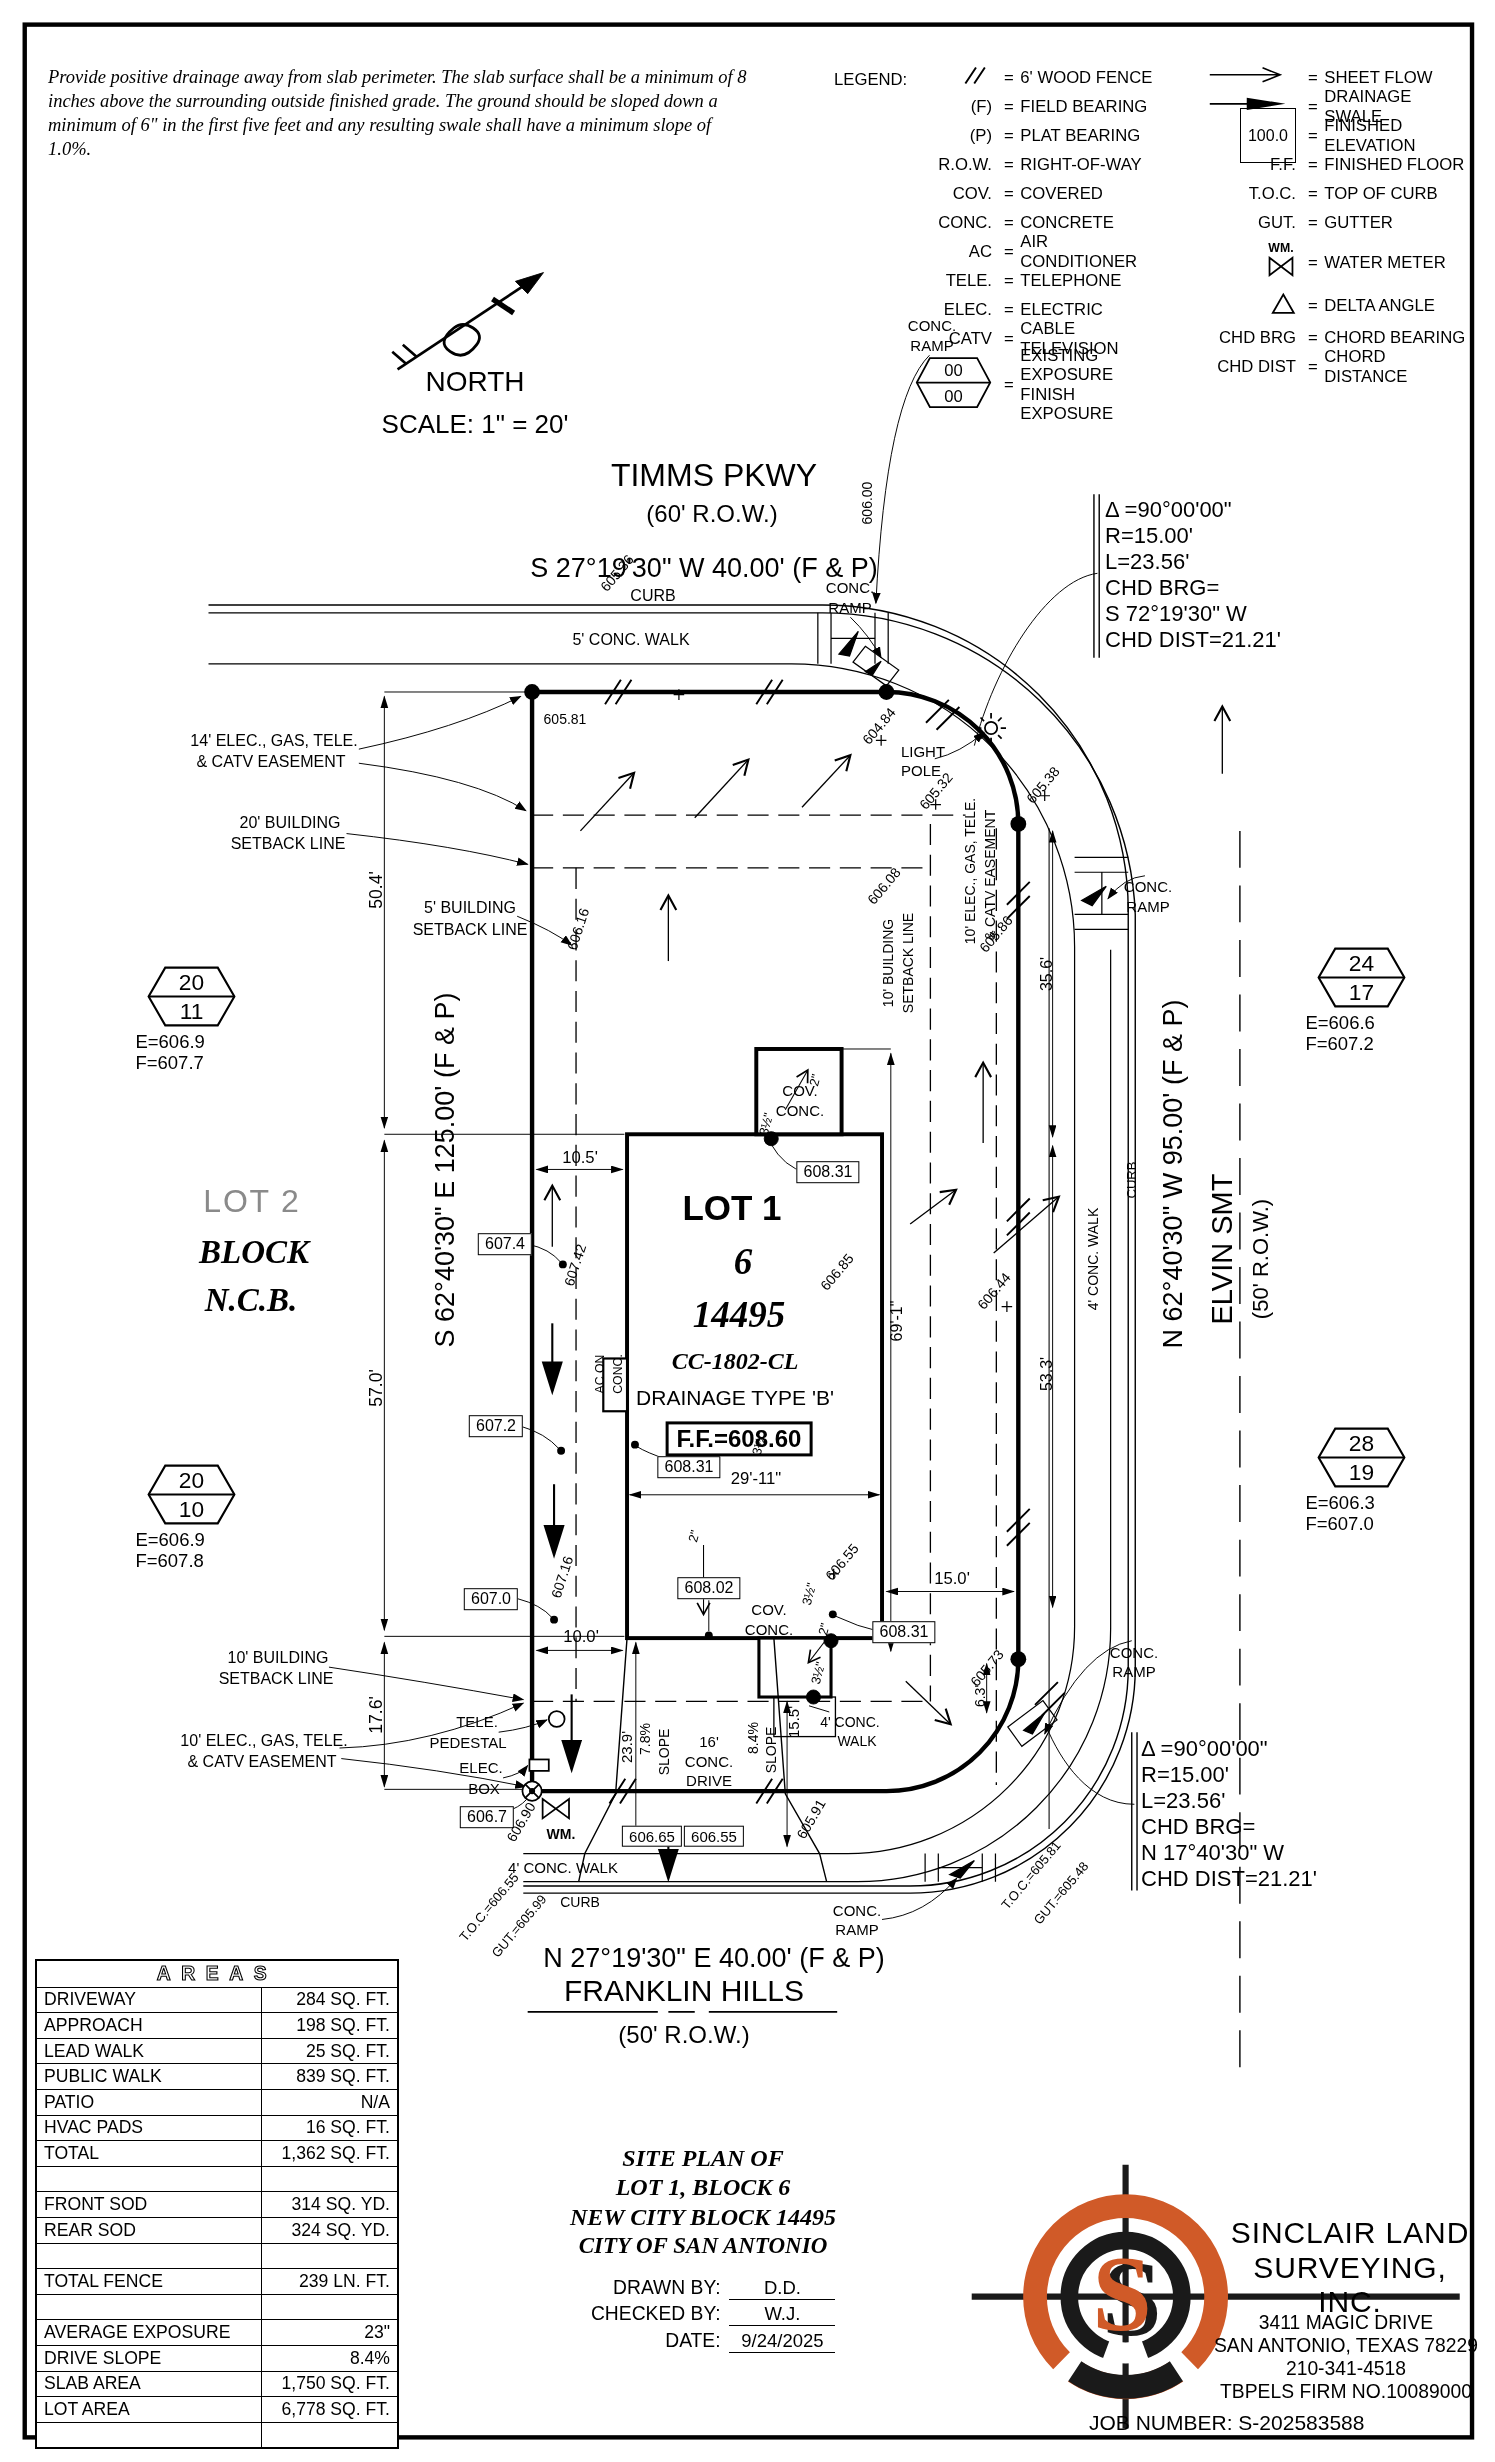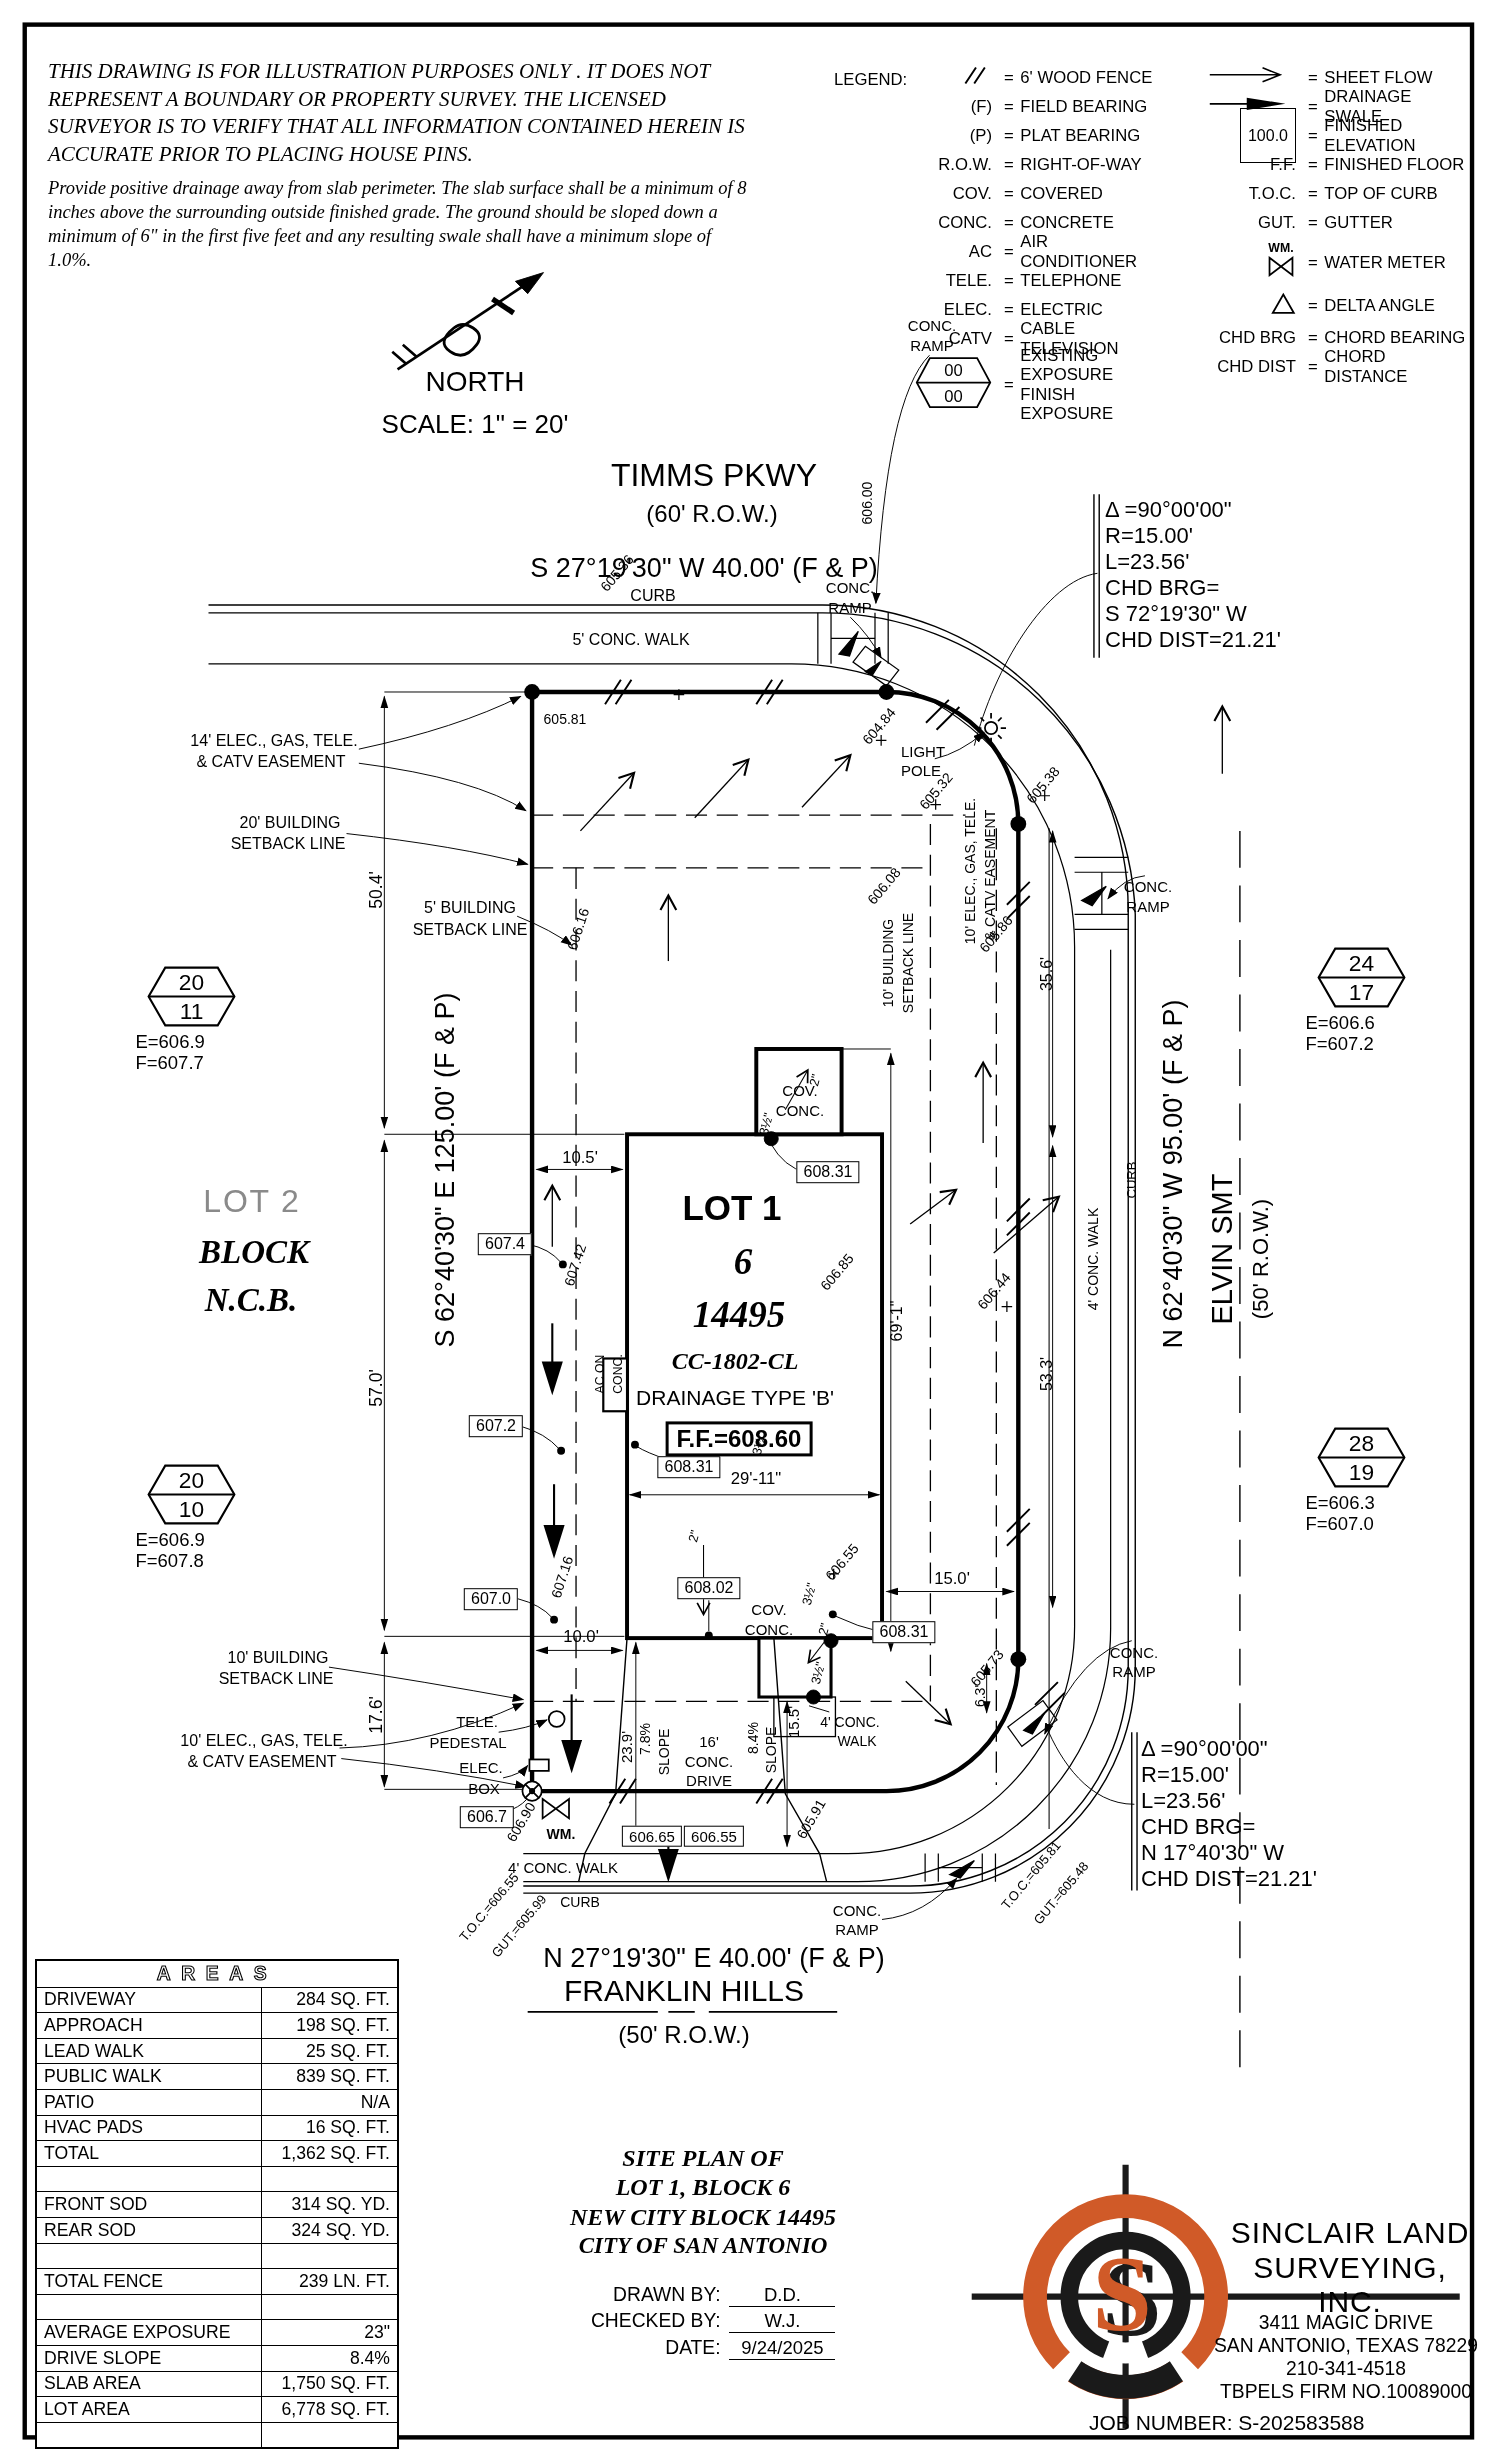--- a/index.html
+++ b/index.html
@@ -27,21 +27,21 @@
   .hexmark{position:absolute;}
   .hexmark .ef{font-size:18.5px;line-height:21px;}
   #areas{position:absolute;left:35px;top:1959px;width:364px;border:2.2px solid #000;
          border-collapse:collapse;background:#fff;}
   #areas td{border:1.3px solid #000;font-size:17.6px;padding:1.8px 7px;height:21px;}
   #areas .ttl{text-align:center;font-weight:bold;font-size:19.3px;letter-spacing:10.6px;
               color:#fff;-webkit-text-stroke:1.1px #000;}
   #areas td.v{text-align:right;width:121px;}
   #titleblock{position:absolute;left:413px;top:2144px;width:580px;text-align:center;}
   #titleblock .tl{font-family:"Liberation Serif",serif;font-style:italic;font-weight:bold;line-height:1.22;}
-  #signoff{margin-top:24px;}
+  #signoff{margin-top:17px;}
   #signoff .row{display:flex;justify-content:center;font-size:19.3px;margin-top:3.5px;}
   #signoff .sl{width:150px;text-align:right;padding-right:8.8px;}
   #signoff .sv{min-width:106px;text-align:center;border-bottom:1.8px solid #000;font-size:18.5px;}
   #firm{position:absolute;left:1227px;top:2216px;width:246px;text-align:center;}
   #firm .n{font-size:30px;line-height:1.15;letter-spacing:0.9px;}
   #firm-addr{position:absolute;left:1214px;top:2311px;width:264px;text-align:center;}
   #firm-addr div{font-size:19.3px;line-height:23px;}
   #firm-job{position:absolute;left:1089px;top:2411px;width:387px;font-size:21px;}
 </style>
 </head>
@@ -266,21 +266,20 @@
       <path d="M1353,2685 A103,103 0 0 1 1338,2697" fill="none" stroke="#fff" stroke-width="30"></path>
       <path d="M1222,2697 A103,103 0 0 1 1207,2685" fill="none" stroke="#fff" stroke-width="30"></path>
       <circle cx="1280" cy="2612" r="64" fill="none" stroke="#1a1a1a" stroke-width="20"></circle>
       <path d="M1302,2672 A64,64 0 0 1 1258,2672" fill="none" stroke="#fff" stroke-width="24"></path>
       <text x="1287" y="2656" text-anchor="middle" font-family="Liberation Serif,serif" font-size="122" font-weight="bold" fill="#1a1a1a">S</text>
       <text id="logo-letter" x="1276" y="2650" text-anchor="middle" font-family="Liberation Serif,serif" font-size="122" font-weight="bold" fill="#d05a28">S</text>
     </g>
   </svg>
 
   <div id="disclaimer">
-    <div class="p1">THIS DRAWING IS FOR ILLUSTRATION PURPOSES ONLY . IT DOES NOT REPRESENT A BOUNDARY OR PROPERTY SURVEY. THE LICENSED SURVEYOR IS TO VERIFY THAT ALL INFORMATION CONTAINED HEREIN IS ACCURATE PRIOR TO PLACING HOUSE PINS.</div>
     <div class="p2">Provide positive drainage away from slab perimeter. The slab surface shall be a minimum of 8 inches above the surrounding outside finished grade. The ground should be sloped down a minimum of 6" in the first five feet and any resulting swale shall have a minimum slope of 1.0%.</div>
   </div>
 
   <span id="legend-title">LEGEND:</span>
   <div id="legend-left" class="leg-col" style="left:879px;top:63px;width:290px;">
       <div class="leg-row" style="height: 29px;">
         <div class="leg-sym"><svg width="32" height="23" viewBox="0 0 36 26">
             <path d="M6,22 L18,4 M16,22 L28,4" stroke="#000" stroke-width="2.2" fill="none"></path>
           </svg></div>
         <div class="leg-eq">=</div>

